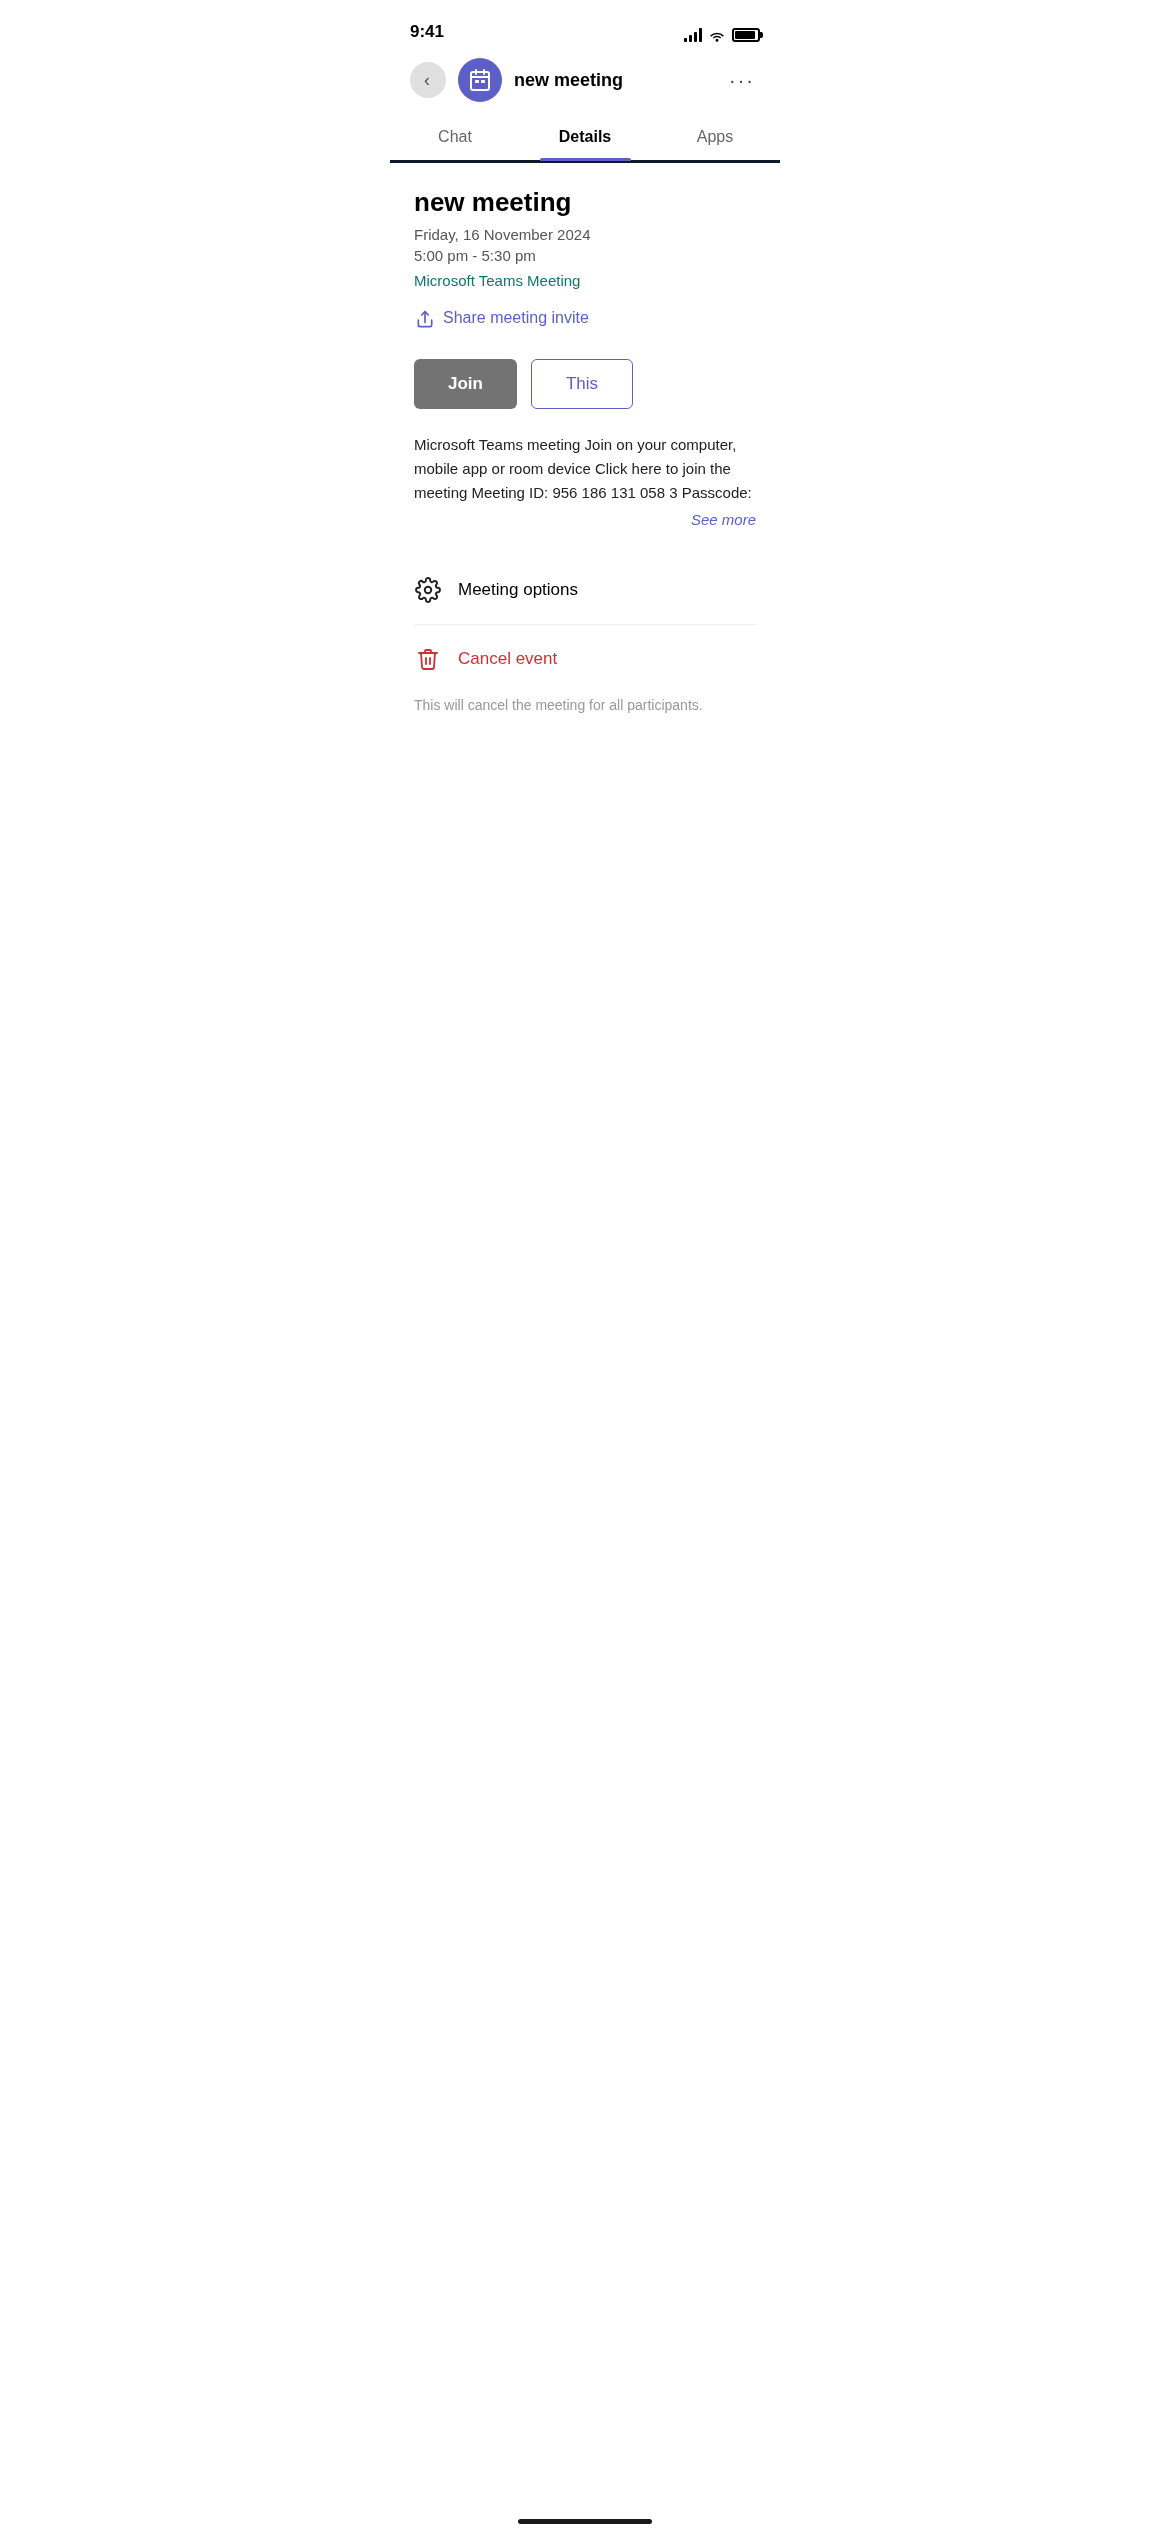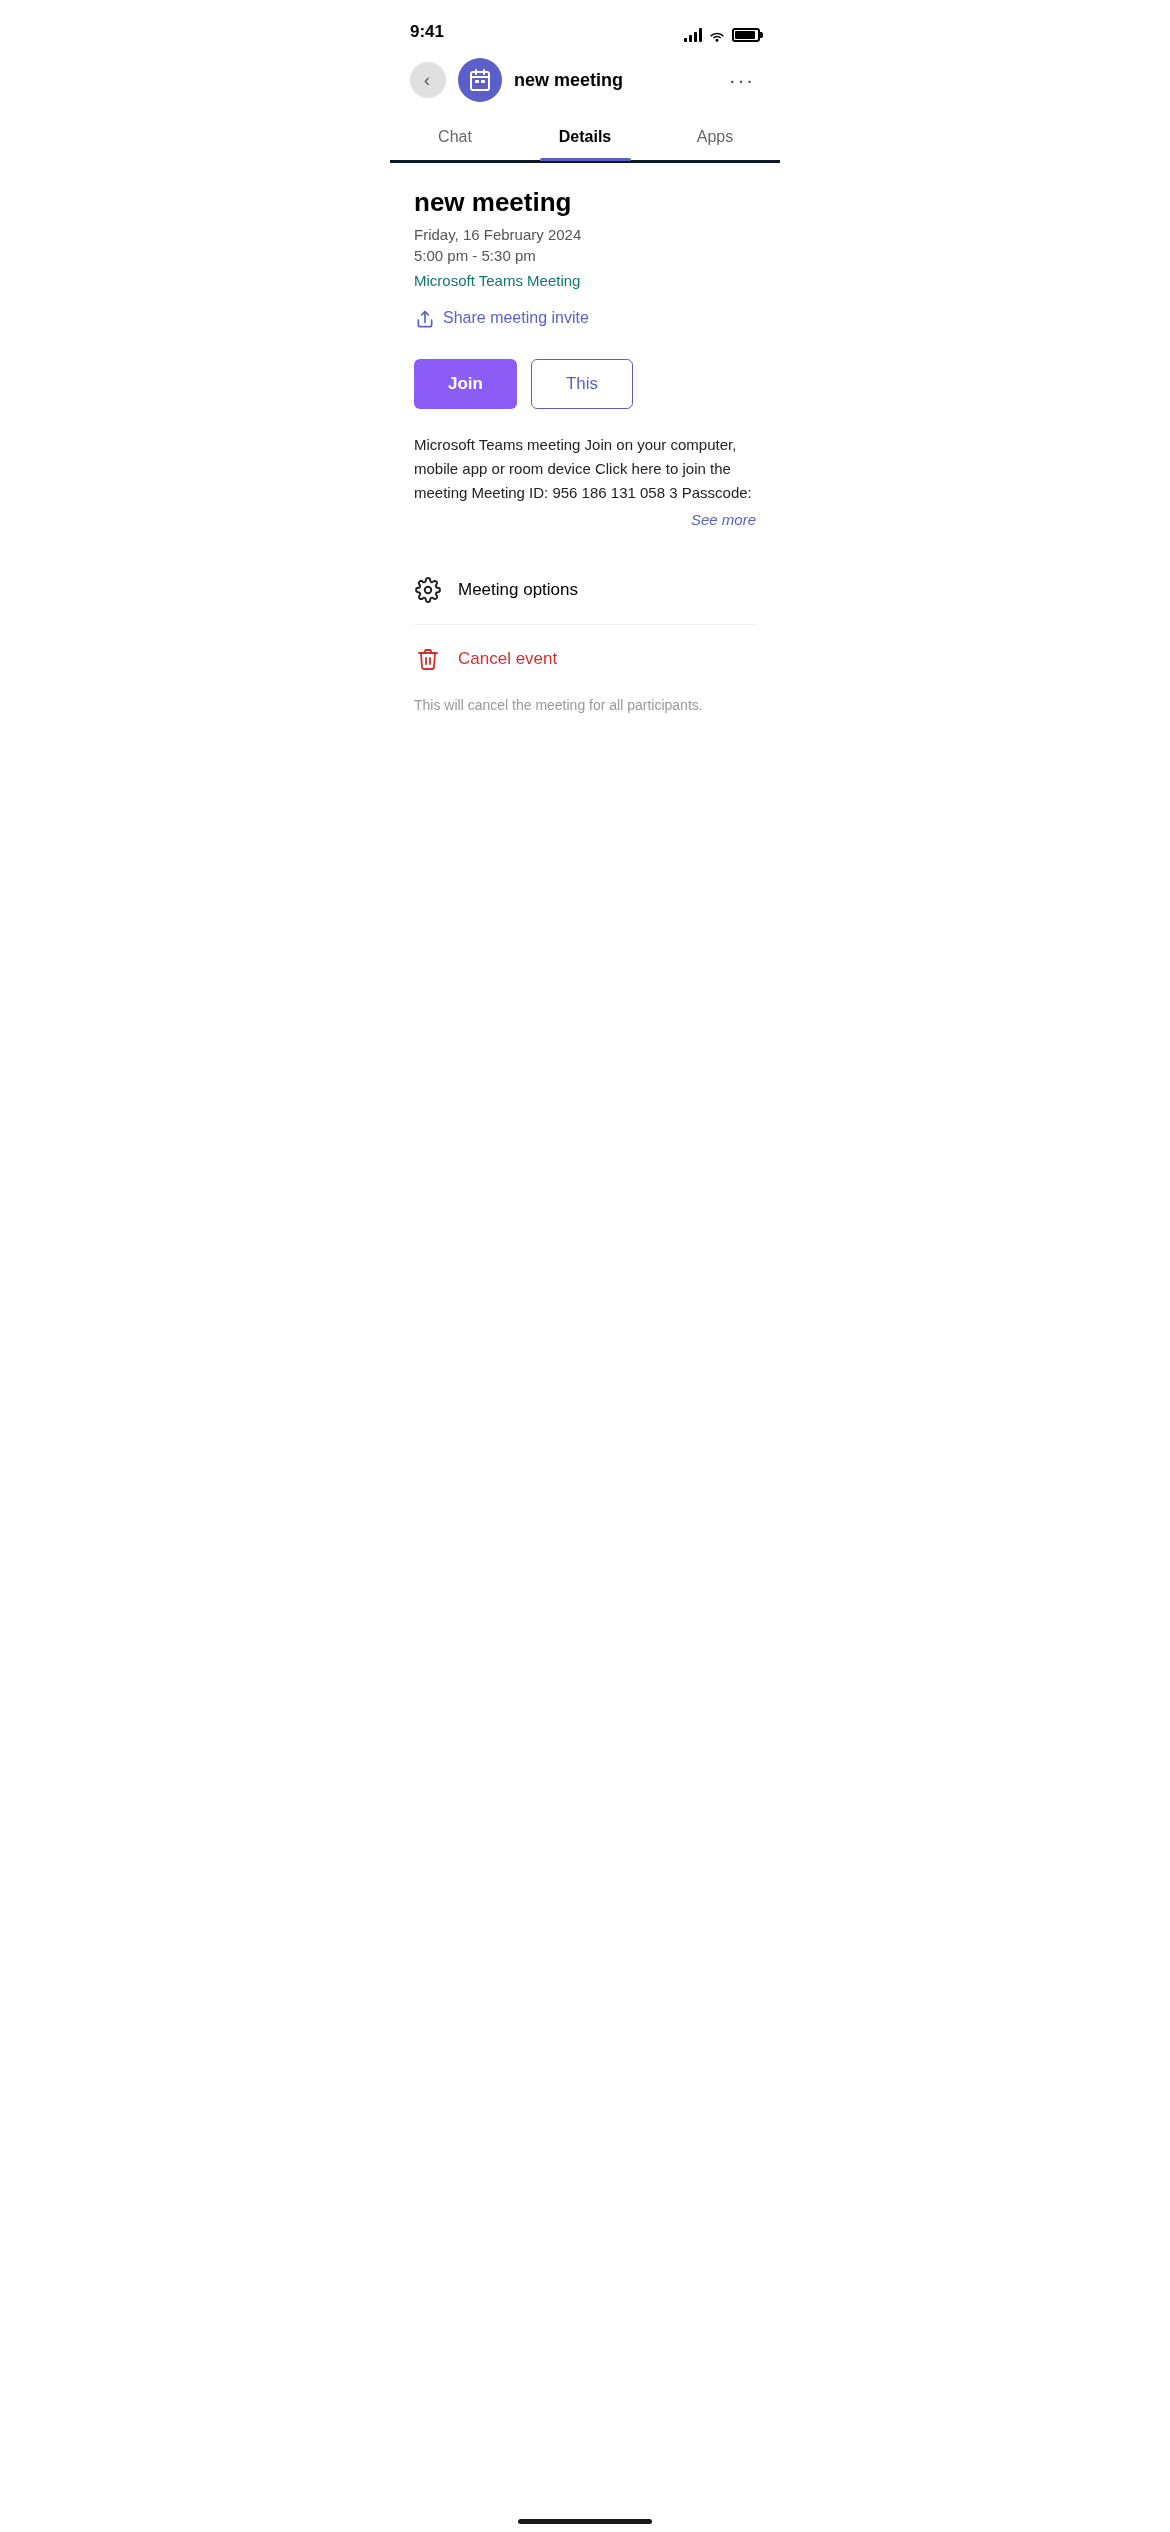--- a/index.html
+++ b/index.html
@@ -227,21 +227,21 @@
     }
 
     
     .action-buttons {
       display: flex;
       gap: 14px;
       margin-bottom: 24px;
     }
 
     .btn-join {
-      background: #8b5cf6;
+      background: #737373;
       color: white;
       border: none;
       border-radius: 6px;
       padding: 14px 34px;
       font-size: 17px;
       font-weight: 600;
       cursor: pointer;
     }
 
     .btn-edit {
@@ -390,21 +390,21 @@
   <div class="tab active">
     <span>Details</span>
   </div>
   <div class="tab">
     <span>Apps</span>
   </div>
 </div>
 
 <div class="content">
   <div class="meeting-title">new meeting</div>
-  <div class="meeting-date">Friday, 16 February 2024</div>
+  <div class="meeting-date">Friday, 16 November 2024</div>
   <div class="meeting-time">5:00 pm - 5:30 pm</div>
   <div class="meeting-type">Microsoft Teams Meeting</div>
 
   <div class="share-invite">
     <div class="share-icon">
       <svg width="20" height="20" viewBox="0 0 24 24" fill="none" stroke="#5b5fc7" stroke-width="2" stroke-linecap="round" stroke-linejoin="round">
         <path d="M4 12v6a2 2 0 0 0 2 2h12a2 2 0 0 0 2-2v-6"></path>
         <polyline points="16 6 12 2 8 6"></polyline>
         <line x1="12" y1="2" x2="12" y2="15"></line>
       </svg>

